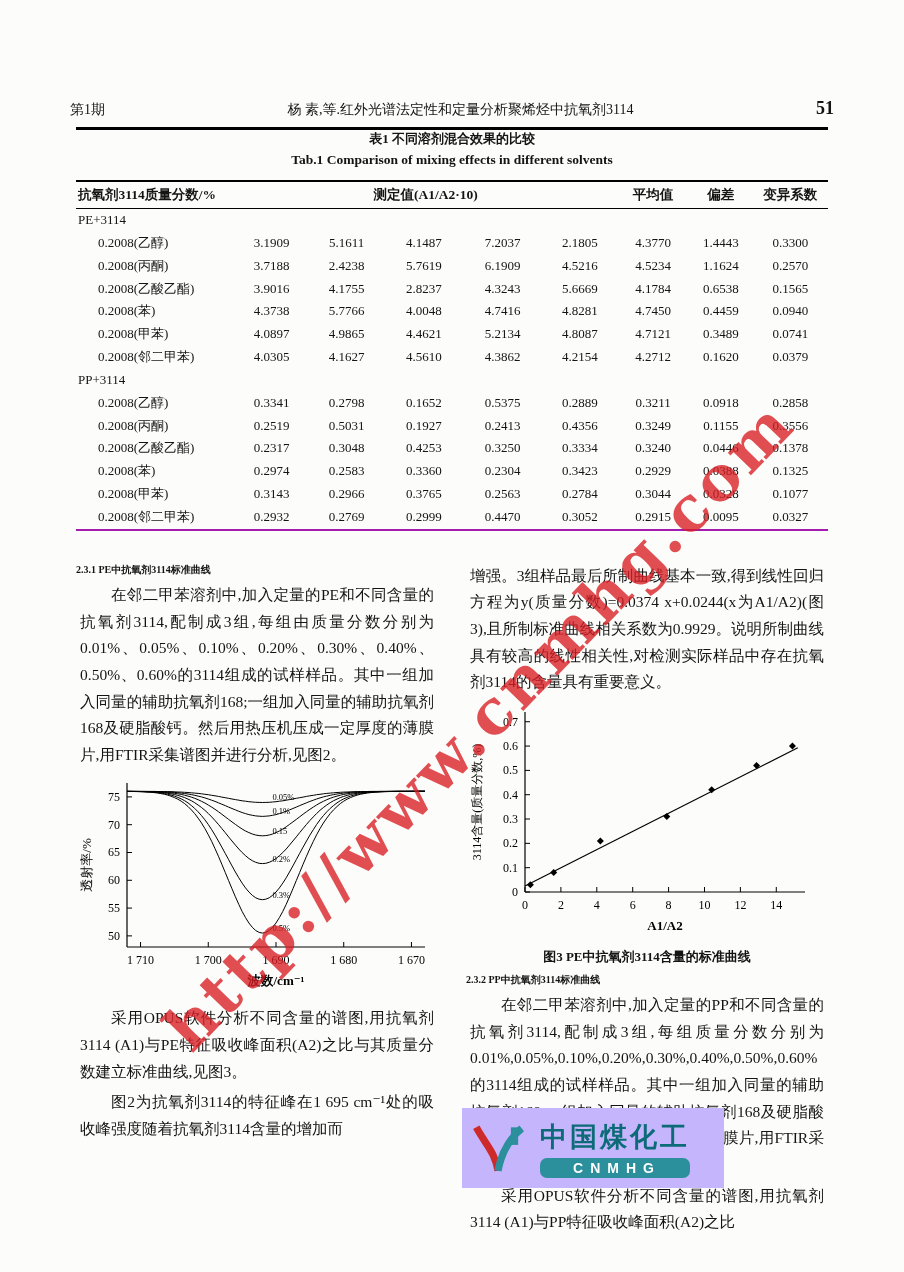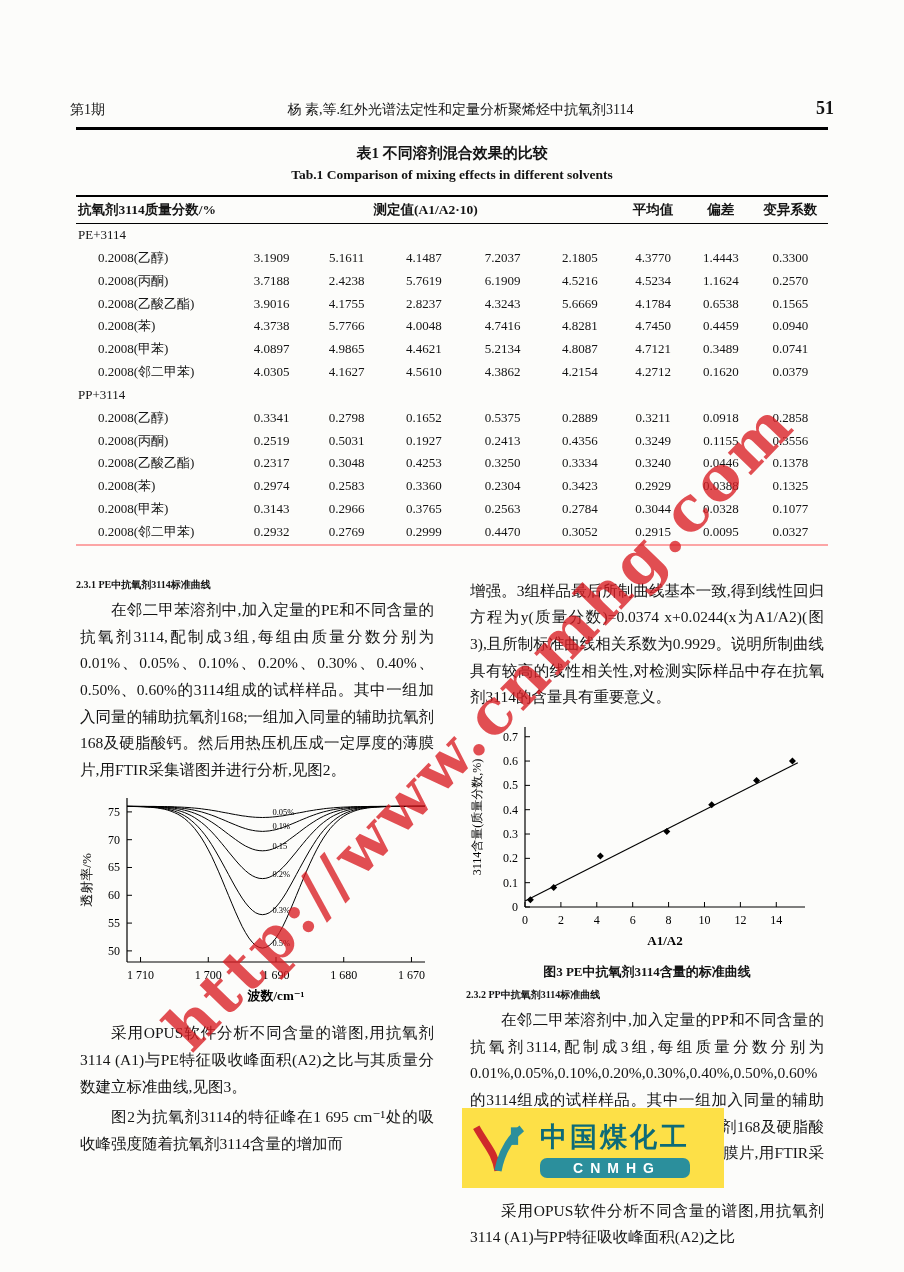--- a/index.html
+++ b/index.html
@@ -10,25 +10,25 @@
     font-family:"Liberation Serif","DejaVu Serif",serif;
   }
   .inner { padding:0 76px; }
   
   .hdr { display:flex; justify-content:space-between; align-items:baseline;
          padding:98px 70px 8px; font-size:14px; }
   .hdr .pgnum { font-weight:bold; font-size:18px; }
   .hdr-rule { margin:0 76px; border-top:3px solid #000; }
   
   .tbl-title { text-align:center; font-weight:bold; }
-  .tbl-title.zh { font-size:15px; margin-top:14px; }
+  .tbl-title.zh { font-size:13px; }
   .tbl-title.en { font-size:13.5px; margin-top:4px; }
   
   table { width:100%; border-collapse:collapse; margin-top:12px;
-          border-top:2px solid #000; border-bottom:2px solid #fca5a5;
+          border-top:2px solid #000; border-bottom:2px solid #a21caf;
           font-size:13px; }
   thead th { border-bottom:1.5px solid #000; font-weight:bold;
              padding:4px 2px; font-size:13.5px; }
   thead th.left { text-align:left; }
   td { padding:2px 2px; line-height:1.45; }
   td.lbl { text-align:left; padding-left:22px; white-space:nowrap; }
   td.num { text-align:center; }
   td.sec-cell { text-align:left; padding-left:2px; }
   .footnote { font-size:12.5px; margin-top:6px; padding:0 76px; }
   
@@ -43,21 +43,21 @@
   
   .watermark {
     position:absolute; left:150px; top:1014px; z-index:5;
     transform:rotate(-46deg); transform-origin:0 0;
     font-family:"DejaVu Serif",serif; font-weight:bold;
     font-size:62px; letter-spacing:4px; white-space:nowrap;
     color:rgba(216,28,34,0.78); pointer-events:none;
   }
   
   .logo { position:absolute; left:462px; top:1108px; z-index:6;
-          width:262px; height:80px; background:#fde047;
+          width:262px; height:80px; background:#c4b5fd;
           display:flex; align-items:center; gap:10px; padding:6px; }
   .logo-txt { display:flex; flex-direction:column; align-items:flex-start; }
   .logo-zh { font-family:"Liberation Sans","DejaVu Sans",sans-serif;
              font-size:27px; font-weight:bold; color:#0d6b78; letter-spacing:3px; }
   .logo-en { font-family:"Liberation Sans","DejaVu Sans",sans-serif;
              background:#2b8f9c; color:#fff; font-size:14px; font-weight:bold;
              letter-spacing:7px; padding:2px 10px 2px 14px; margin-top:3px;
              text-align:center; min-width:150px;border-radius:7px; }
 </style>
 </head>

